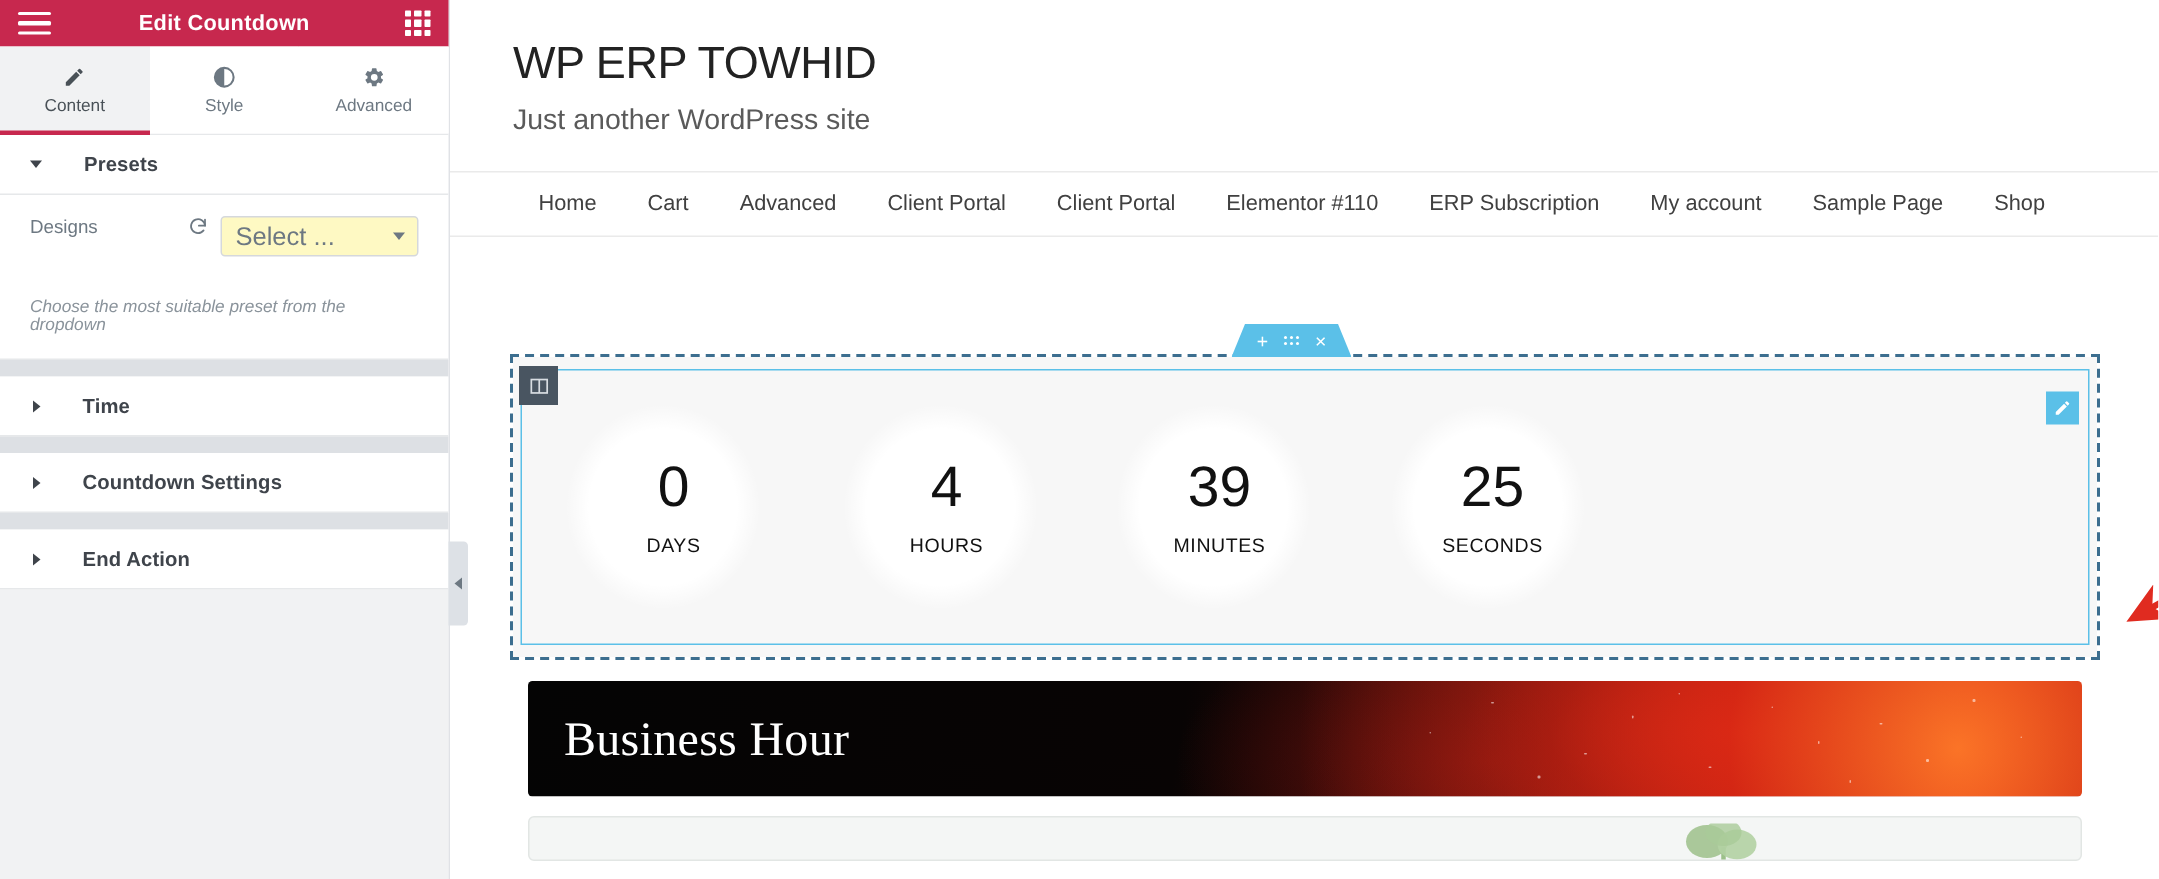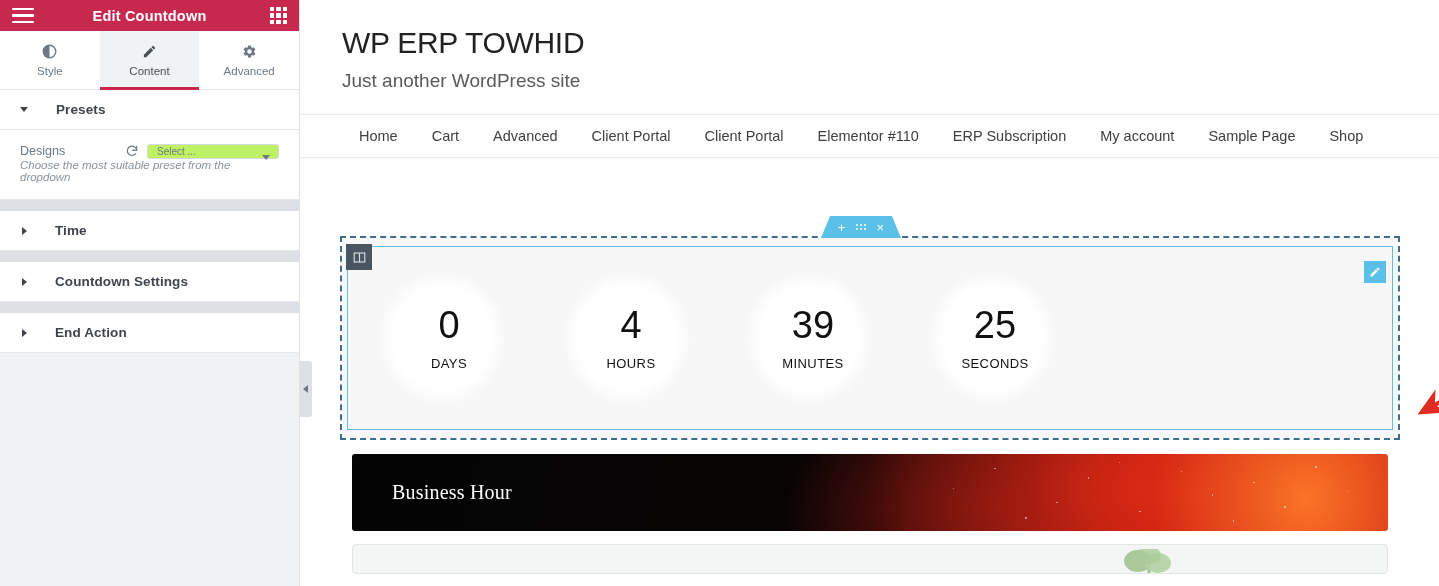--- a/index.html
+++ b/index.html
@@ -63,28 +63,28 @@
   .caret.right { border-top: 4.5px solid transparent; border-bottom: 4.5px solid transparent;
     border-left: 5.5px solid #3f444b; margin-left: 2px; }
   .section-head .title { font-size: 13.5px; font-weight: bold; color: #3f444b; letter-spacing: .1px; padding-left: 16px; }
 
   .control-block { background: #fff; padding: 14px 20px 16px 20px; border-bottom: 1px solid #e6e8ea; }
   .control-row { display: flex; align-items: flex-start; }
   .control-label { font-size: 12.5px; color: #6d7882; flex: 0 0 105px; }
   .refresh-btn { width: 22px; color: #6d7882; cursor: pointer; display:flex; align-items:center; }
   .select-wrap { position: relative; flex: 1; max-width: 145px; }
   .fake-select {
-    width: 100%; height: 15px; border: 1px solid #d5d8dc; border-radius: 3px;
-    background: #bef264; font-size: 10px; color: #6d7882;
+    width: 100%; height: 27px; border: 1px solid #d5d8dc; border-radius: 3px;
+    background: #fef9c3; font-size: 17px; color: #6d7882;
     padding: 0 24px 0 9px; display: flex; align-items: center; cursor: pointer;
   }
   .sel-caret { position: absolute; right: 9px; top: 11px; width: 0; height: 0;
     border-left: 4.5px solid transparent; border-right: 4.5px solid transparent;
     border-top: 5.5px solid #6d7882; pointer-events: none; }
-  .control-hint { font-size: 11.5px; color: #8a939b; font-style: italic; margin-top: 0; }
+  .control-hint { font-size: 11.5px; color: #8a939b; font-style: italic; margin-top: 28px; }
   .gap { height: 11px; background: #dde0e4; }
 
   .collapse-tab {
     position: absolute; right: -13px; top: 361px;
     width: 13px; height: 56px; background: #dde1e6;
     border-radius: 0 3px 3px 0;
     display: flex; align-items: center; justify-content: center;
     cursor: pointer; z-index: 40;
   }
   .collapse-tab .ch { width: 0; height: 0; border-top: 4px solid transparent;
@@ -154,22 +154,22 @@
   .bh-banner {
     position: absolute; left: 52px; top: 296px; width: 1036px; height: 77px;
     border-radius: 3px; overflow: hidden;
     background:
       radial-gradient(circle at 92% 58%, rgba(255,120,40,.95) 0%, rgba(220,40,20,.85) 16%, rgba(120,12,10,0) 46%),
       radial-gradient(ellipse 230px 120px at 78% 45%, rgba(210,45,25,.92) 0%, rgba(130,18,14,.5) 55%, rgba(0,0,0,0) 80%),
       radial-gradient(ellipse 300px 150px at 62% 70%, rgba(120,20,16,.75) 0%, rgba(0,0,0,0) 70%),
       linear-gradient(100deg, #040404 0%, #080404 42%, #4a0c08 64%, #9c1a10 80%, #c42c14 92%, #86160c 100%);
     display: flex; align-items: center;
   }
-  .bh-title { font-family: "Liberation Serif", serif; font-size: 20px; color: #ffffff;
-    padding-left: 40px; letter-spacing: .2px; }
+  .bh-title { font-family: "Liberation Serif", serif; font-size: 32px; color: #ffffff;
+    padding-left: 24px; letter-spacing: .2px; }
   .bh-stars { position: absolute; inset: 0; }
   .bh-stars i { position: absolute; background: rgba(255,255,255,.55); border-radius: 50%;
     width: 1.5px; height: 1.5px; }
 
   .next-box {
     position: absolute; left: 52px; top: 386px; width: 1036px; height: 30px;
     background: #f4f6f5; border: 1px solid #e2e6e4; border-radius: 4px; overflow: hidden;
   }
   .leaf { position: absolute; left: 760px; top: 4px; }
 </style>
@@ -194,36 +194,36 @@
           <i></i>
           <i></i>
           <i></i>
           <i></i>
           <i></i>
           <i></i>
       </div>
     </div>
 
     <div class="tabs">
+      <div class="tab active">
+        <span class="tab-icon">
+          <svg width="15" height="15" viewBox="0 0 24 24" fill="#495157">
+            <path d="M3 17.25V21h3.75L17.81 9.94l-3.75-3.75L3 17.25zM20.71 7.04a1 1 0 0 0 0-1.41l-2.34-2.34a1 1 0 0 0-1.41 0l-1.83 1.83 3.75 3.75 1.83-1.83z"></path>
+          </svg>
+        </span>
+        <span>Content</span>
+      </div>
       <div class="tab">
         <span class="tab-icon">
           <svg width="15" height="15" viewBox="0 0 24 24">
             <circle cx="12" cy="12" r="10" fill="none" stroke="#6d7882" stroke-width="2.2"></circle>
             <path d="M12 2a10 10 0 0 0 0 20z" fill="#6d7882"></path>
           </svg>
         </span>
         <span>Style</span>
-      </div>
-      <div class="tab active">
-        <span class="tab-icon">
-          <svg width="15" height="15" viewBox="0 0 24 24" fill="#495157">
-            <path d="M3 17.25V21h3.75L17.81 9.94l-3.75-3.75L3 17.25zM20.71 7.04a1 1 0 0 0 0-1.41l-2.34-2.34a1 1 0 0 0-1.41 0l-1.83 1.83 3.75 3.75 1.83-1.83z"></path>
-          </svg>
-        </span>
-        <span>Content</span>
       </div>
       <div class="tab">
         <span class="tab-icon">
           <svg width="15" height="15" viewBox="0 0 24 24" fill="#6d7882">
             <path d="M19.14 12.94a7.5 7.5 0 0 0 .05-.94 7.5 7.5 0 0 0-.05-.94l2.03-1.58a.5.5 0 0 0 .12-.62l-1.92-3.32a.5.5 0 0 0-.6-.22l-2.39.96a7.3 7.3 0 0 0-1.62-.94l-.36-2.54a.5.5 0 0 0-.5-.42h-3.84a.5.5 0 0 0-.5.42l-.36 2.54c-.59.24-1.13.56-1.62.94l-2.39-.96a.5.5 0 0 0-.6.22L2.67 8.86a.5.5 0 0 0 .12.62l2.03 1.58c-.04.31-.06.63-.06.94s.02.63.06.94l-2.03 1.58a.5.5 0 0 0-.12.62l1.92 3.32c.13.22.39.3.6.22l2.39-.96c.5.38 1.03.7 1.62.94l.36 2.54c.04.24.25.42.5.42h3.84c.25 0 .46-.18.5-.42l.36-2.54c.59-.24 1.12-.56 1.62-.94l2.39.96c.22.08.47 0 .6-.22l1.92-3.32a.5.5 0 0 0-.12-.62l-2.03-1.58zM12 15.6A3.6 3.6 0 1 1 12 8.4a3.6 3.6 0 0 1 0 7.2z"></path>
           </svg>
         </span>
         <span>Advanced</span>
       </div>
     </div>

